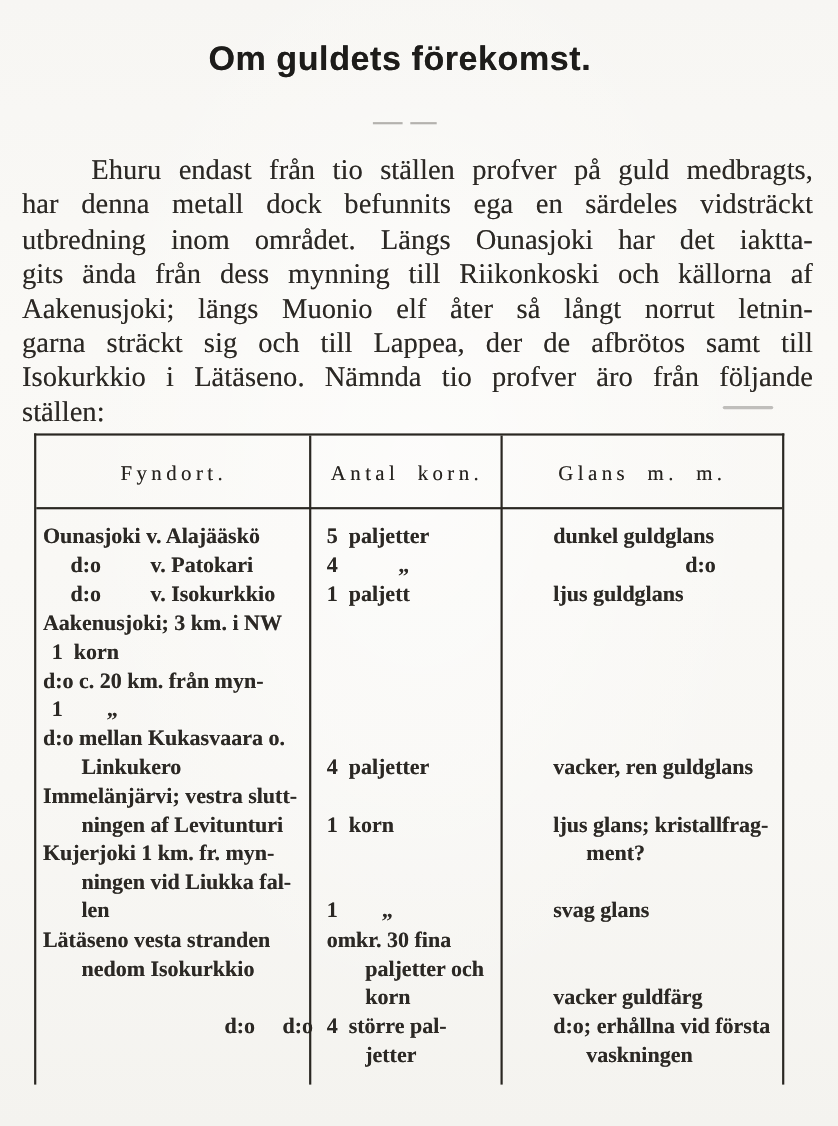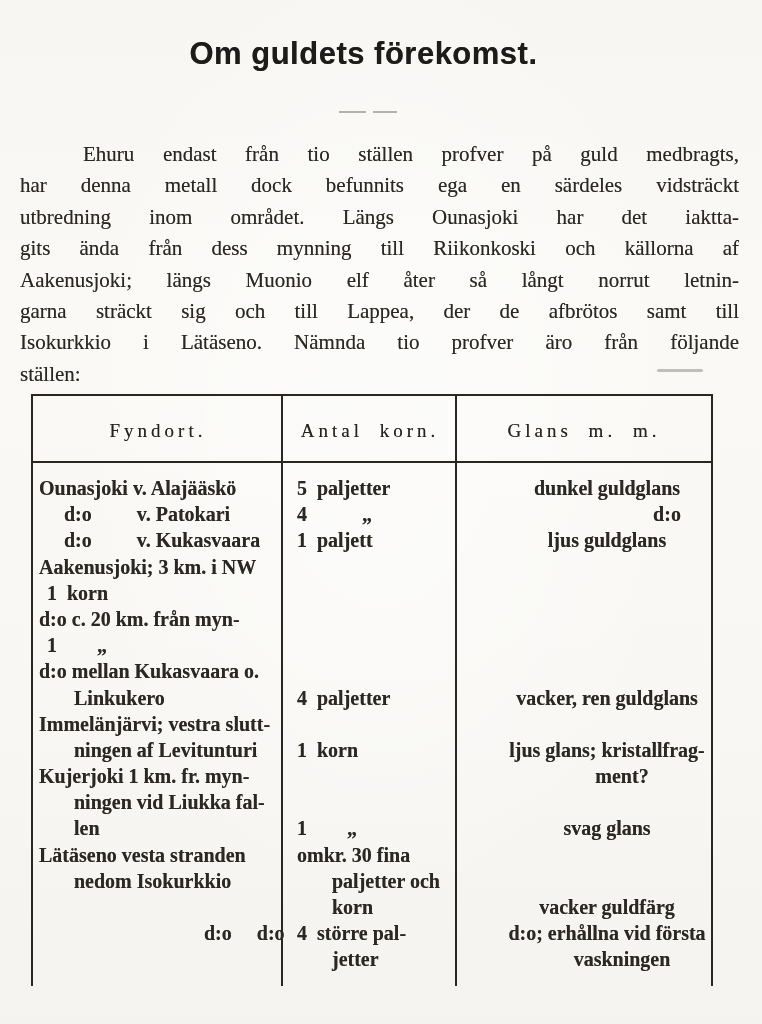--- a/index.html
+++ b/index.html
@@ -23,21 +23,21 @@
     text-shadow:0 0 0.6px rgba(29,28,26,0.7);
   }
   .title-rule{
     position:absolute; top:110px; left:339px; width:64px; height:3px;
     display:flex; gap:7px; align-items:center;
   }
   .title-rule span{display:block;height:2px;background:#b4b2ae;}
   .title-rule .d1{width:27px;} .title-rule .d2{width:24px;}
   .para{
     position:absolute; left:20px; top:139px; width:719px;
-    font-size:21px; line-height:31.4px;
+    font-size:26px; line-height:31.4px;
     text-shadow:0 0 0.5px rgba(43,40,36,0.55);
   }
   .pline{display:block; text-align:justify; text-align-last:justify;}
   .pline.first{padding-left:63px;}
   .pline.last{text-align-last:auto;}
   .stray-dash{
     position:absolute; top:369px; left:657px; width:46px; height:3px;
     background:#908e8a; opacity:0.55; border-radius:2px;
   }
   .gtable{
@@ -53,21 +53,21 @@
     display:flex; align-items:center;
     font-size:19px; letter-spacing:4px; word-spacing:8px;
     color:#26231f;
   }
   .th{text-align:center; box-sizing:border-box; padding-top:4px;}
   .tbody{padding-top:12px;}
   .trow{display:flex; height:26.2px; font-size:20px; line-height:26.2px;}
   .c{white-space:pre; overflow:visible; box-sizing:border-box;font-weight:bold;}
   .c1{width:250px; padding-left:6px;}
   .c2{width:196px; padding-left:14px;}
-  .c3{flex:1; padding-left:24px;text-align:center;}
+  .c3{flex:1; padding-left:24px;}
   .hw1{width:250px;} .hw2{width:174px;} .hw3{flex:1;}
 </style>
 </head>
 <body>
 
 <div class="page">
 
   <h1 class="title" style="margin:0;">Om guldets förekomst.</h1>
 
   <div class="title-rule">
@@ -103,21 +103,21 @@
           <div class="c c1">Ounasjoki v. Alajääskö</div>
           <div class="c c2">5  paljetter</div>
           <div class="c c3">dunkel guldglans</div>
         </div>
       <div class="trow">
           <div class="c c1">     d:o         v. Patokari</div>
           <div class="c c2">4           „</div>
           <div class="c c3">                        d:o</div>
         </div>
       <div class="trow">
-          <div class="c c1">     d:o         v. Kukasvaara</div>
+          <div class="c c1">     d:o         v. Isokurkkio</div>
           <div class="c c2">1  paljett</div>
           <div class="c c3">ljus guldglans</div>
         </div>
       <div class="trow">
           <div class="c c1">Aakenusjoki; 3 km. i NW</div>
           <div class="c c2"></div>
           <div class="c c3"></div>
         </div>
       <div class="trow">
           <div class="c c2">1  korn</div>

